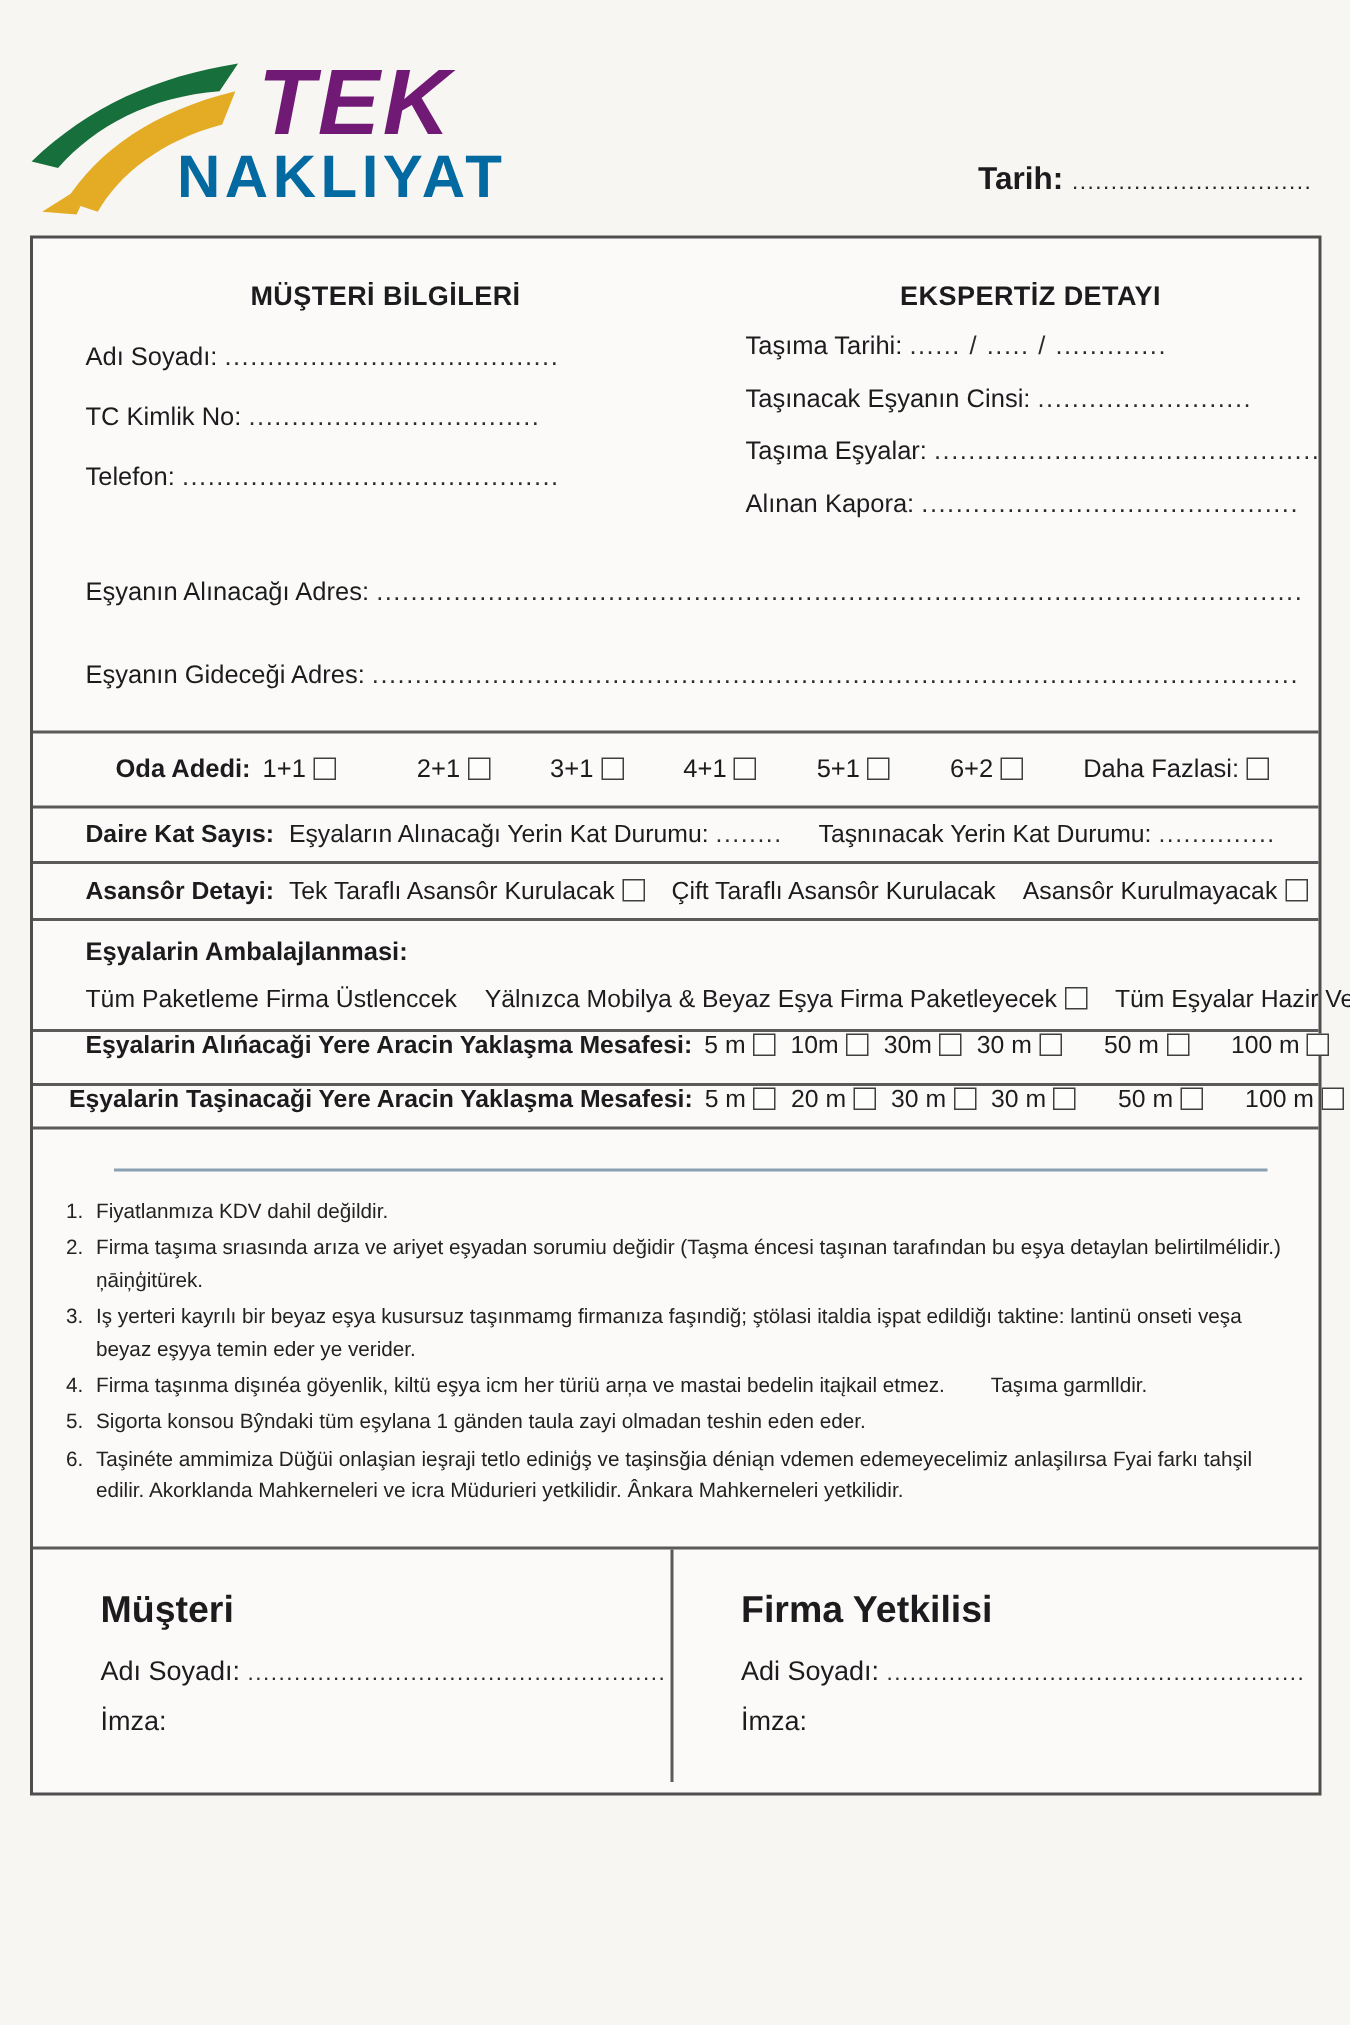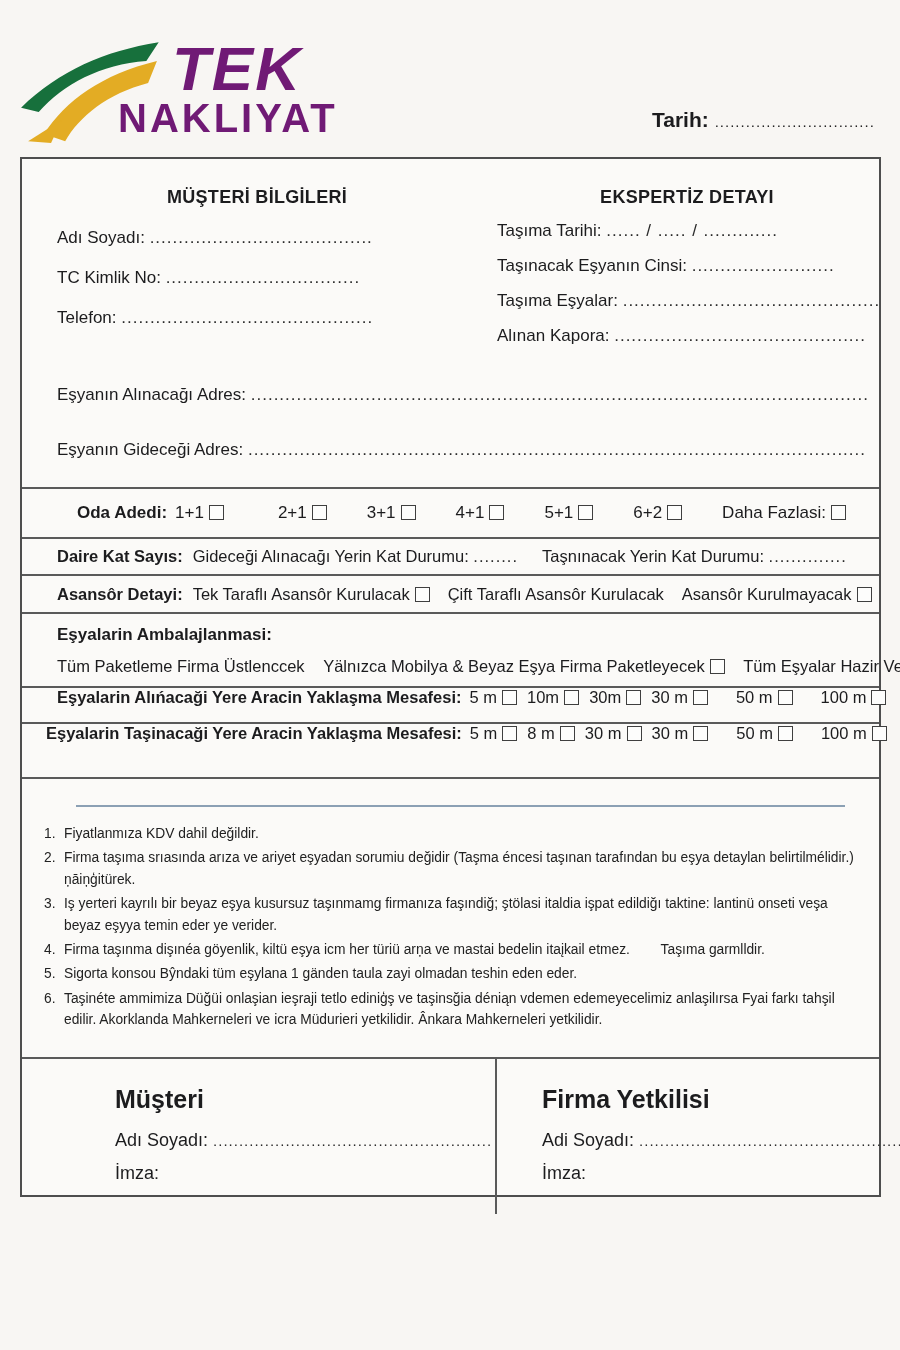--- a/index.html
+++ b/index.html
@@ -26,21 +26,21 @@
     font-size:21px; white-space:nowrap;
   }
   .tarih b { font-weight:700;margin-top:28px; }
   .tarih .dots { font-size:15px; letter-spacing:1px; color:#222; }
 
   
   .form {
     position:absolute; left:20px; top:157px; width:861px; height:1040px;
     background:#fbfaf8; border:2px solid #4e4e4e;
   }
-  .row { border-top:2px solid #5a5a5a; position:relative;padding-left:48px; }
+  .row { border-top:2px solid #5a5a5a; position:relative; }
   .lbl-b { font-weight:700; }
   .dots { letter-spacing:1px; color:#2a2a2a; }
   .checkbox {
     display:inline-block; width:15px; height:15px;
     border:1.6px solid #3f3f3f; background:#fdfdfc;
     vertical-align:-2px; margin-left:5px;
   }
 
   
   .sec-top { height:328px; position:relative; font-size:17px; }
@@ -74,21 +74,21 @@
   .row-pack { height:74px; padding-left:35px; font-size:16.5px; }
   .row-pack .pack-title { font-weight:700; font-size:17px; margin-top:11px; }
   .row-pack .pack-opts { margin-top:12px; white-space:nowrap; }
   .row-pack .pack-opts .opt + .opt { margin-left:14px; }
 
   
   .row-dist { height:36px; display:flex; align-items:flex-start; padding-left:35px; font-size:16.5px; white-space:nowrap; }
   .row-dist .dlabel { font-weight:700; margin-right:8px; }
   .row-dist .opt { margin-left:10px; }
   .row-dist .opt.big-gap { margin-left:28px; }
-  .row-d2 { height:55px;padding-left:24px; }
+  .row-d2 { height:29px;padding-left:24px; }
 
   
   .sec-terms { height:280px; padding:0 16px 0 22px; }
   .terms-topline { height:2px; background:#8ba0b4; margin:26px 18px 16px 32px; }
   .term { display:flex; font-size:13.8px; line-height:1.55; margin-top:3px; color:#222; }
   .term-n { width:20px; flex:none; text-align:left; }
   .term-t { flex:1; }
 
   
   .sec-sign { height:157px; display:flex; }
@@ -102,21 +102,21 @@
 <body>
 
 <div class="page">
 
   <svg class="logo-swoosh" width="150" height="108" viewBox="0 0 170 120">
     <path d="M8 80 C 52 38, 102 16, 164 6 L 150 27 C 98 31, 56 53, 28 85 Z" fill="#17703c"></path>
     <path d="M34 110 C 58 72, 100 42, 162 27 L 152 52 C 106 64, 74 90, 58 118 Z" fill="#e3ac24"></path>
     <path d="M16 118 L 54 94 L 42 120 Z" fill="#e3ac24"></path>
   </svg>
   <div class="logo-tek" style="color:#701a75">TEK</div>
-  <div class="logo-nakliyat" style="color:#701a75">NAKLIYAT</div>
+  <div class="logo-nakliyat" style="color:#0369a1">NAKLIYAT</div>
 
   <div class="tarih"><b>Tarih:</b> <span class="dots">...............................</span></div>
 
   <div class="form">
 
     <div class="sec-top" style="border-top:none">
       <div class="col-left">
         <div class="sec-title">MÜŞTERİ BİLGİLERİ</div>
         <div class="fld"><span>Adı Soyadı:</span> <span class="dots">.......................................</span></div>
         <div class="fld"><span>TC Kimlik No:</span> <span class="dots">..................................</span></div>
@@ -146,21 +146,21 @@
         <span class="gap-s gap"></span>
       <span class="opt"><span>5+1</span><span class="checkbox"></span></span>
         <span class="gap-s gap"></span>
       <span class="opt"><span>6+2</span><span class="checkbox"></span></span>
         <span class="gap-s gap"></span>
       <span class="opt"><span>Daha Fazlasi:</span><span class="checkbox"></span></span>
     </div>
 
     <div class="row row-floors">
       <span class="lbl-b">Daire Kat Sayıs:</span>
-      <span class="part"><span>Gideceği Alınacağı Yerin Kat Durumu:</span> <span class="dots">........</span></span>
+      <span class="part"><span>Eşyaların Alınacağı Yerin Kat Durumu:</span> <span class="dots">........</span></span>
       <span class="part"><span>Taşnınacak Yerin Kat Durumu:</span> <span class="dots">..............</span></span>
     </div>
 
     <div class="row row-elev">
       <span class="lbl-b">Asansôr Detayi:</span>
       <span class="opt"><span>Tek Taraflı Asansôr Kurulacak</span><span class="checkbox"></span></span>
       <span class="opt"><span>Çift Taraflı Asansôr Kurulacak</span></span>
       <span class="opt"><span>Asansôr Kurulmayacak</span><span class="checkbox"></span></span>
     </div>
 
@@ -179,21 +179,21 @@
       <span class="opt"><span>10m</span><span class="checkbox"></span></span>
       <span class="opt"><span>30m</span><span class="checkbox"></span></span>
       <span class="opt"><span>30 m</span><span class="checkbox"></span></span>
       <span class="opt big-gap"><span>50 m</span><span class="checkbox"></span></span>
       <span class="opt big-gap"><span>100 m</span><span class="checkbox"></span></span>
     </div>
 
     <div class="row row-dist row-d2">
       <span class="dlabel">Eşyalarin Taşinacaği Yere Aracin Yaklaşma Mesafesi:</span>
       <span class="opt" style="margin-left:0"><span>5 m</span><span class="checkbox"></span></span>
-      <span class="opt"><span>8 m</span><span class="checkbox"></span></span>
+      <span class="opt"><span>20 m</span><span class="checkbox"></span></span>
       <span class="opt"><span>30 m</span><span class="checkbox"></span></span>
       <span class="opt"><span>30 m</span><span class="checkbox"></span></span>
       <span class="opt big-gap"><span>50 m</span><span class="checkbox"></span></span>
       <span class="opt big-gap"><span>100 m</span><span class="checkbox"></span></span>
     </div>
 
     <div class="row sec-terms">
       <div class="terms-topline"></div>
       <div class="term">
           <span class="term-n">1.</span>

